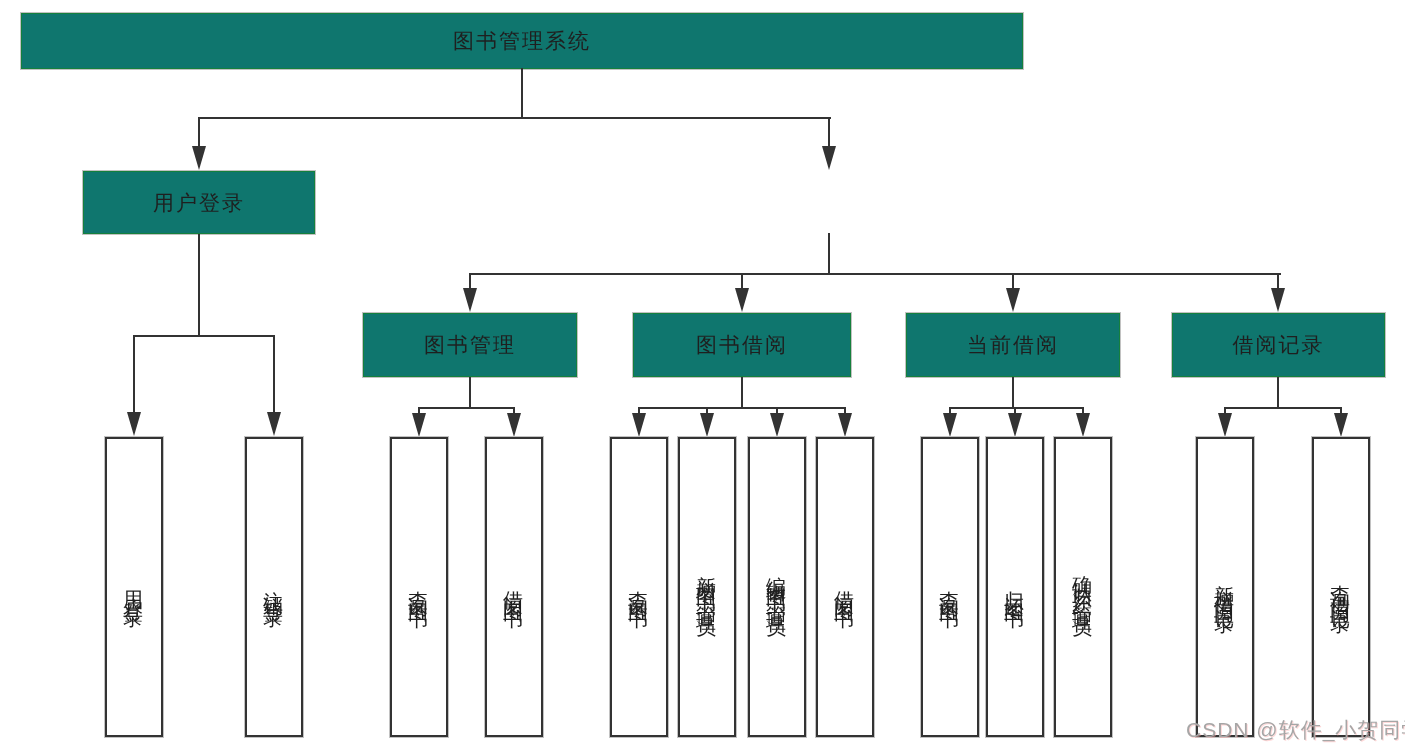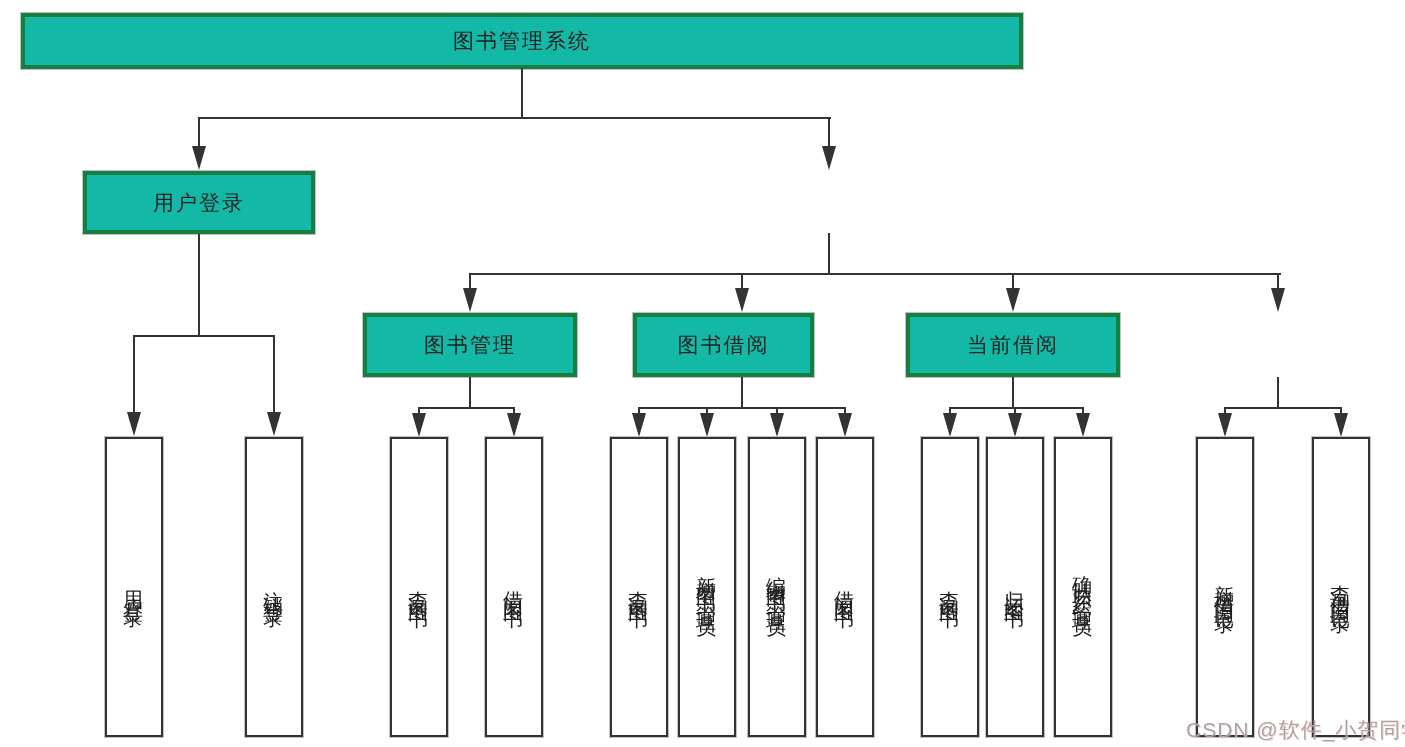--- a/index.html
+++ b/index.html
@@ -7,22 +7,22 @@
     position: relative;
     width: 1405px;
     height: 747px;
     background: #ffffff;
     overflow: hidden;
     font-family: "Liberation Sans", "DejaVu Sans", sans-serif;
     color: #1f1f1f;
   }
   .node {
     position: absolute;
-    background: #14b8a6;
-    border: 4px solid #15803d;
+    background: #0f766e;
+    border: 1px solid #15803d;
     box-shadow: 0 0 0 1px #c2c2c2;
     display: flex;
     align-items: center;
     justify-content: center;
     box-sizing: border-box;
     font-size: 21px;
     letter-spacing: 2px;
     color: #1f1f1f;
   }
   .vnode {
@@ -91,22 +91,23 @@
   <div class="vline" style="left:469px; top:273px; height:18px;"></div>
   <div class="arrow" style="left:463px; top:288px;"></div>
   <div class="vline" style="left:741px; top:273px; height:18px;"></div>
   <div class="arrow" style="left:735px; top:288px;"></div>
   <div class="vline" style="left:1012px; top:273px; height:18px;"></div>
   <div class="arrow" style="left:1006px; top:288px;"></div>
   <div class="vline" style="left:1277px; top:273px; height:18px;"></div>
   <div class="arrow" style="left:1271px; top:288px;"></div>
 
   <div class="node" style="left:363px; top:313px; width:214px; height:64px;">图书管理</div>
-  <div class="node" style="left:633px; top:313px; width:181px; height:64px;">图书借阅</div>
+  <div class="node" style="left:633px; top:313px; width:218px; height:64px;">图书借阅</div>
   <div class="node" style="left:906px; top:313px; width:214px; height:64px;">当前借阅</div>
+  <div class="node" style="left:1172px; top:313px; width:213px; height:64px;">借阅记录</div>
 
   <div class="vline" style="left:469px; top:377px; height:32px;"></div>
   <div class="hline" style="left:418px; top:407px; width:97px;"></div>
   <div class="vline" style="left:418px; top:407px; height:8px;"></div>
   <div class="arrow" style="left:412px; top:413px;"></div>
   <div class="vline" style="left:513px; top:407px; height:8px;"></div>
   <div class="arrow" style="left:507px; top:413px;"></div>
 
   <div class="vline" style="left:741px; top:377px; height:32px;"></div>
   <div class="hline" style="left:638px; top:407px; width:208px;"></div>

